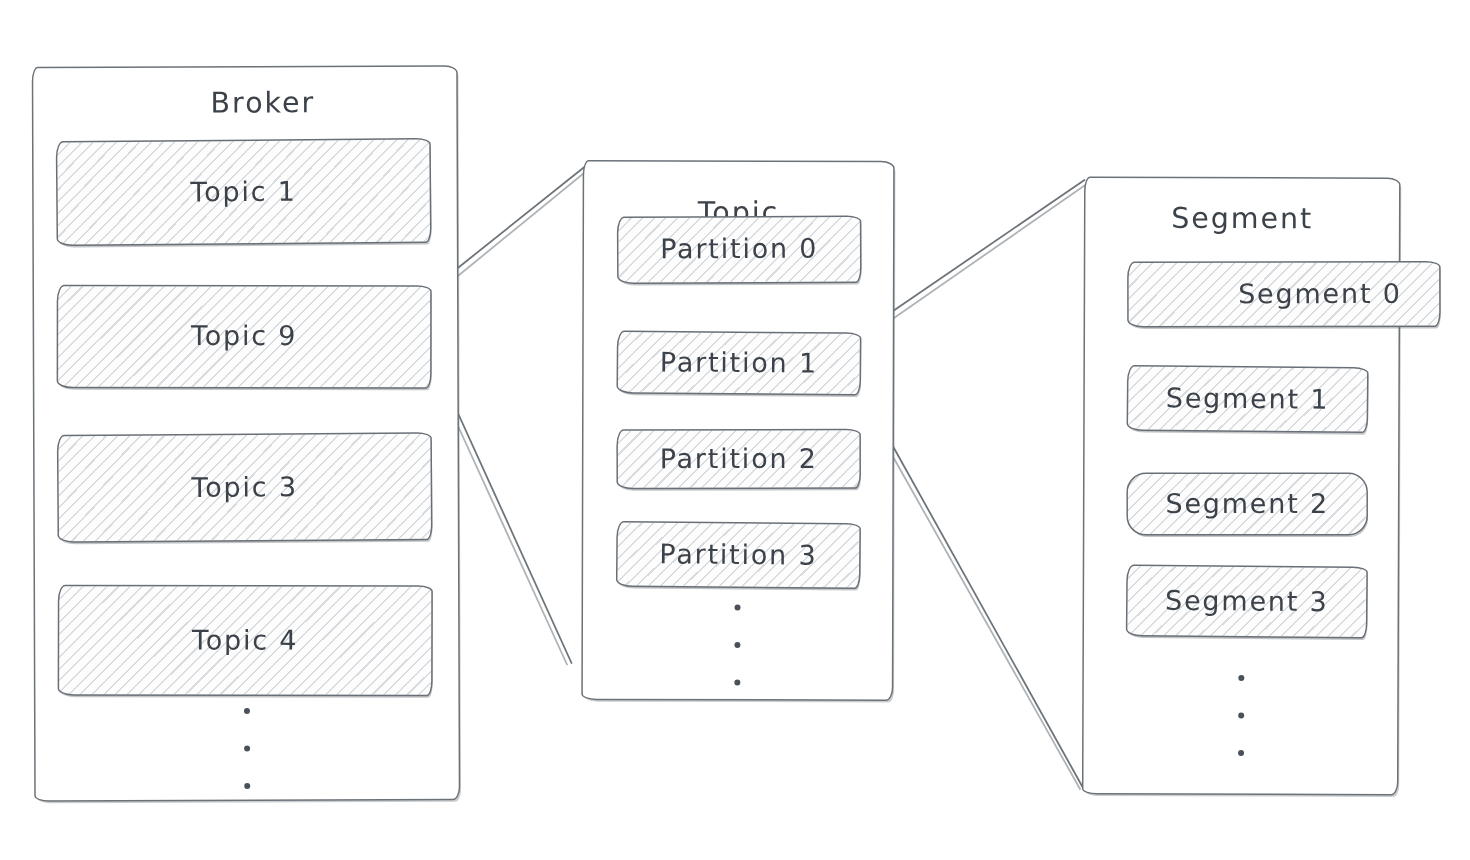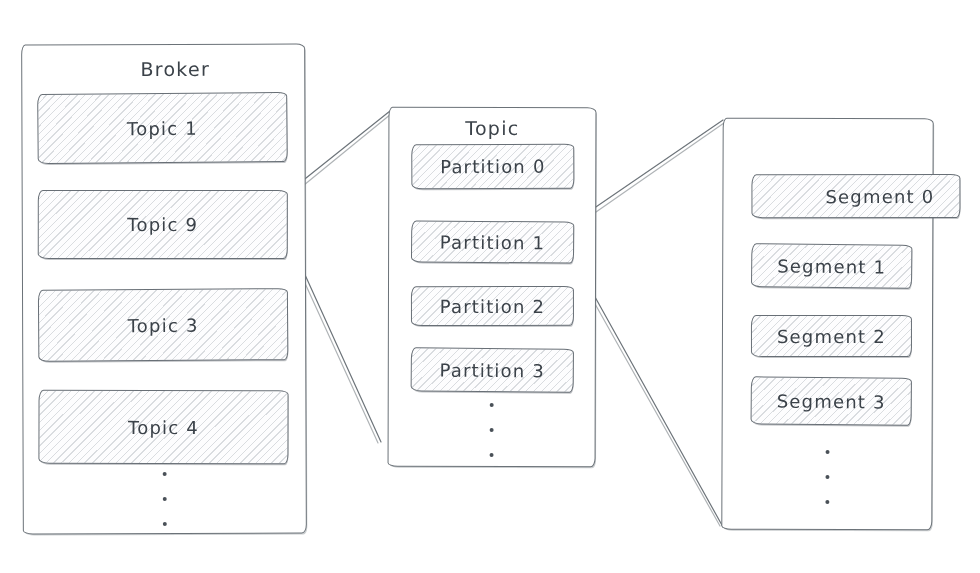--- a/index.html
+++ b/index.html
@@ -19,21 +19,21 @@
   }
   #c-broker{left:22px;top:44px;width:282px;height:488px;transform:rotate(-0.2deg);}
   #c-topic{left:388px;top:107px;width:206px;height:358px;transform:rotate(0.15deg);}
   #c-segment{left:722px;top:118px;width:209px;height:410px;transform:rotate(0.2deg);}
 
   .ctitle{
     position:absolute;left:0;right:0;text-align:center;
     font-size:19px;letter-spacing:1.3px;white-space:nowrap;
   }
   #c-broker .ctitle{top:13px;margin-left:24px;}
-  #c-topic .ctitle{top:9px;}
+  #c-topic .ctitle{top:23px;}
   #c-segment .ctitle{top:16px;}
 
   
   .item{
     position:absolute;display:flex;align-items:center;justify-content:center;
     font-size:18px;letter-spacing:1.2px;white-space:nowrap;
     border:1.5px solid #686f76;
     border-radius:5px 10px 4px 11px / 11px 4px 10px 5px;
     box-shadow:1px 2px 0 -1px rgba(104,111,118,.4);
     background-color:#fdfdfe;
@@ -49,21 +49,21 @@
 
   #c-topic .item{left:22px;width:161px;}
   .p0{top:36px;height:43px;transform:rotate(-0.4deg);text-align:center;}
   .p1{top:113px;height:40px;transform:rotate(0.3deg);}
   .p2{top:178px;height:38px;transform:rotate(-0.25deg);}
   .p3{top:240px;height:42px;transform:rotate(0.35deg);}
 
   #c-segment .item{left:28px;width:159px;}
   .s0{top:55px;height:42px;transform:rotate(-0.3deg);padding-left:48px;}
   .s1{top:125px;height:42px;transform:rotate(0.35deg);}
-  .s2{top:196px;height:40px;transform:rotate(-0.25deg);}
+  .s2{top:196px;height:40px;transform:rotate(-0.25deg);border-radius:13px;}
   .s3{top:258px;height:46px;transform:rotate(0.3deg);}
 
   
   .dots{
     position:absolute;left:50%;transform:translateX(-50%);
     display:flex;flex-direction:column;align-items:center;gap:21px;
   }
   #c-broker .dots{top:427px;}
   #c-topic .dots{top:295px;}
   #c-segment .dots{top:331px;}
@@ -107,20 +107,21 @@
     <div class="item p2">Partition 2</div>
     <div class="item p3">Partition 3</div>
     <div class="dots">
       <span class="dot"></span>
       <span class="dot"></span>
       <span class="dot"></span>
     </div>
   </div>
 
   <div class="container" id="c-segment">
+    <div class="ctitle">Segment</div>
     <div class="item s0">Segment 0</div>
     <div class="item s1">Segment 1</div>
     <div class="item s2">Segment 2</div>
     <div class="item s3">Segment 3</div>
     <div class="dots">
       <span class="dot"></span>
       <span class="dot"></span>
       <span class="dot"></span>
     </div>
   </div>

